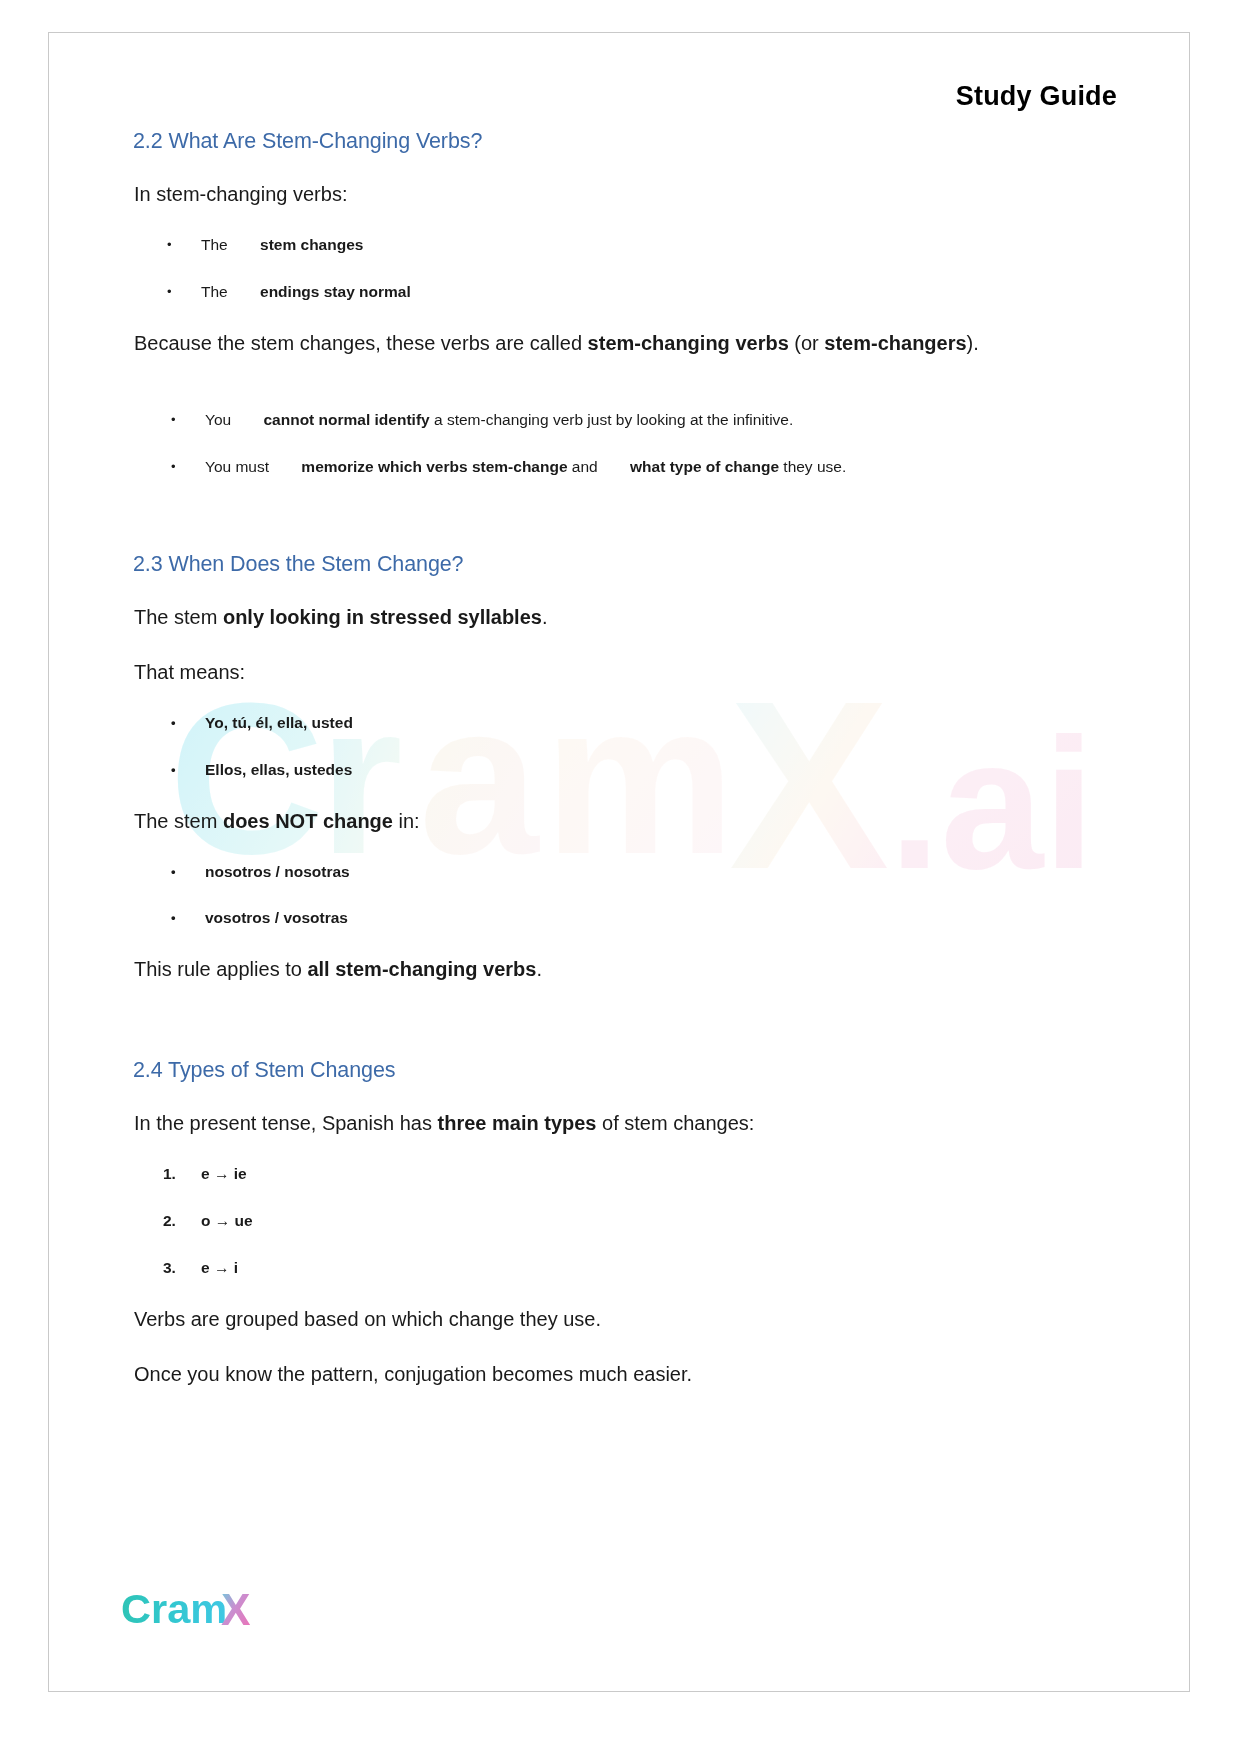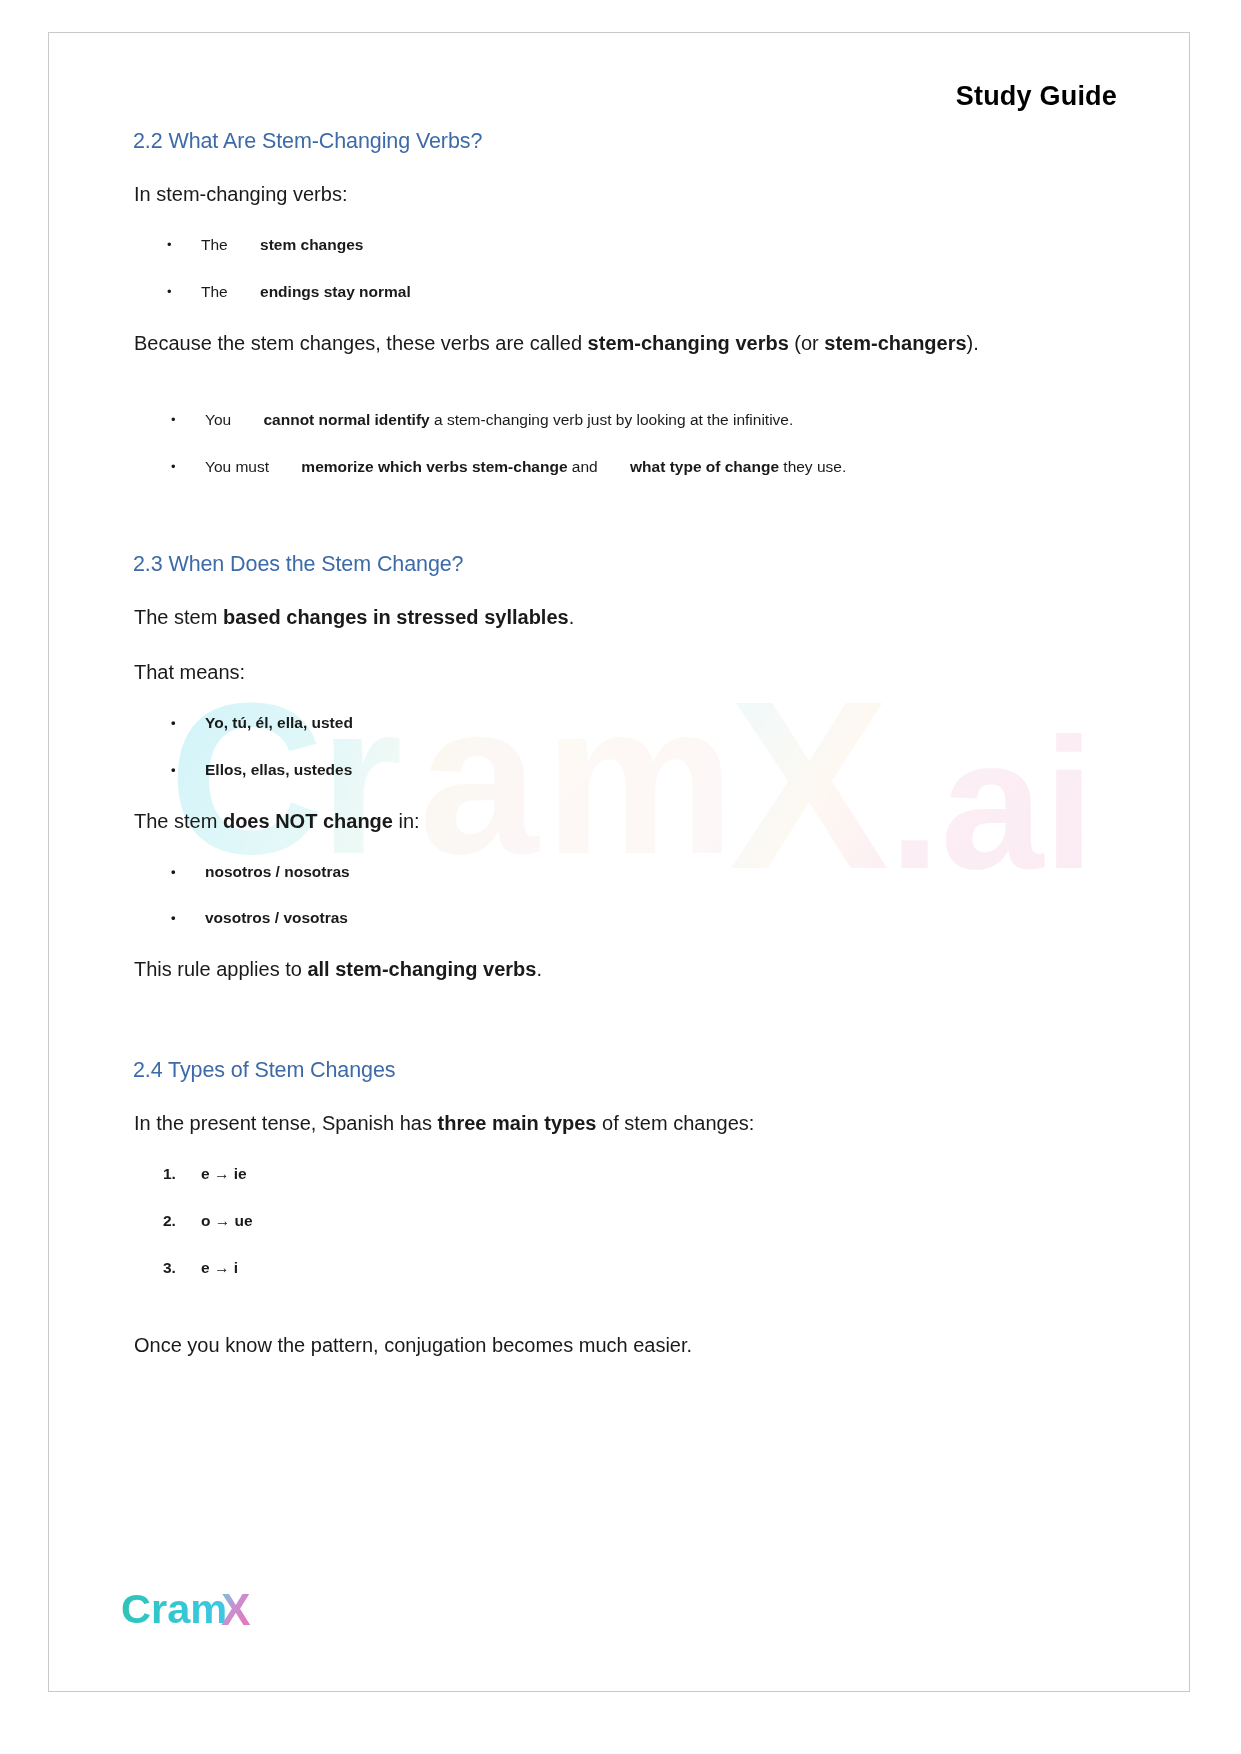--- a/index.html
+++ b/index.html
@@ -209,21 +209,21 @@
           <span>You must </span><b>memorize which verbs stem-change</b><span> and </span><b>what type of change</b><span> they use.</span>
         </li>
       </ul>
 
       <div class="gap-xxl"></div>
 
       <h2 class="section">2.3 When Does the Stem Change?</h2>
       <div class="gap-m"></div>
 
       <p class="para">
-        <span>The stem </span><b>based changes in stressed syllables</b><span>.</span>
+        <span>The stem </span><b>only looking in stressed syllables</b><span>.</span>
       </p>
       <div class="gap-m"></div>
 
       <p class="para">That means:</p>
       <div class="gap-m"></div>
 
       <ul class="bullets deep">
         <li class="allbold">
           <span class="marker">•</span>
           <span>Yo, tú, él, ella, usted</span>
@@ -279,20 +279,21 @@
           <span>o → ue</span>
         </li>
         <div class="gap-li"></div>
         <li class="allbold">
           <span class="marker">3.</span>
           <span>e → i</span>
         </li>
       </ol>
       <div class="gap-m"></div>
 
+      <p class="para">Verbs are grouped based on which change they use.</p>
       <div class="gap-m"></div>
 
       <p class="para">Once you know the pattern, conjugation becomes much easier.</p>
 
     </div>
   </div>
 
   <div class="footer-logo">
     <svg viewBox="0 0 260 52" xmlns="http://www.w3.org/2000/svg">
       <defs>

